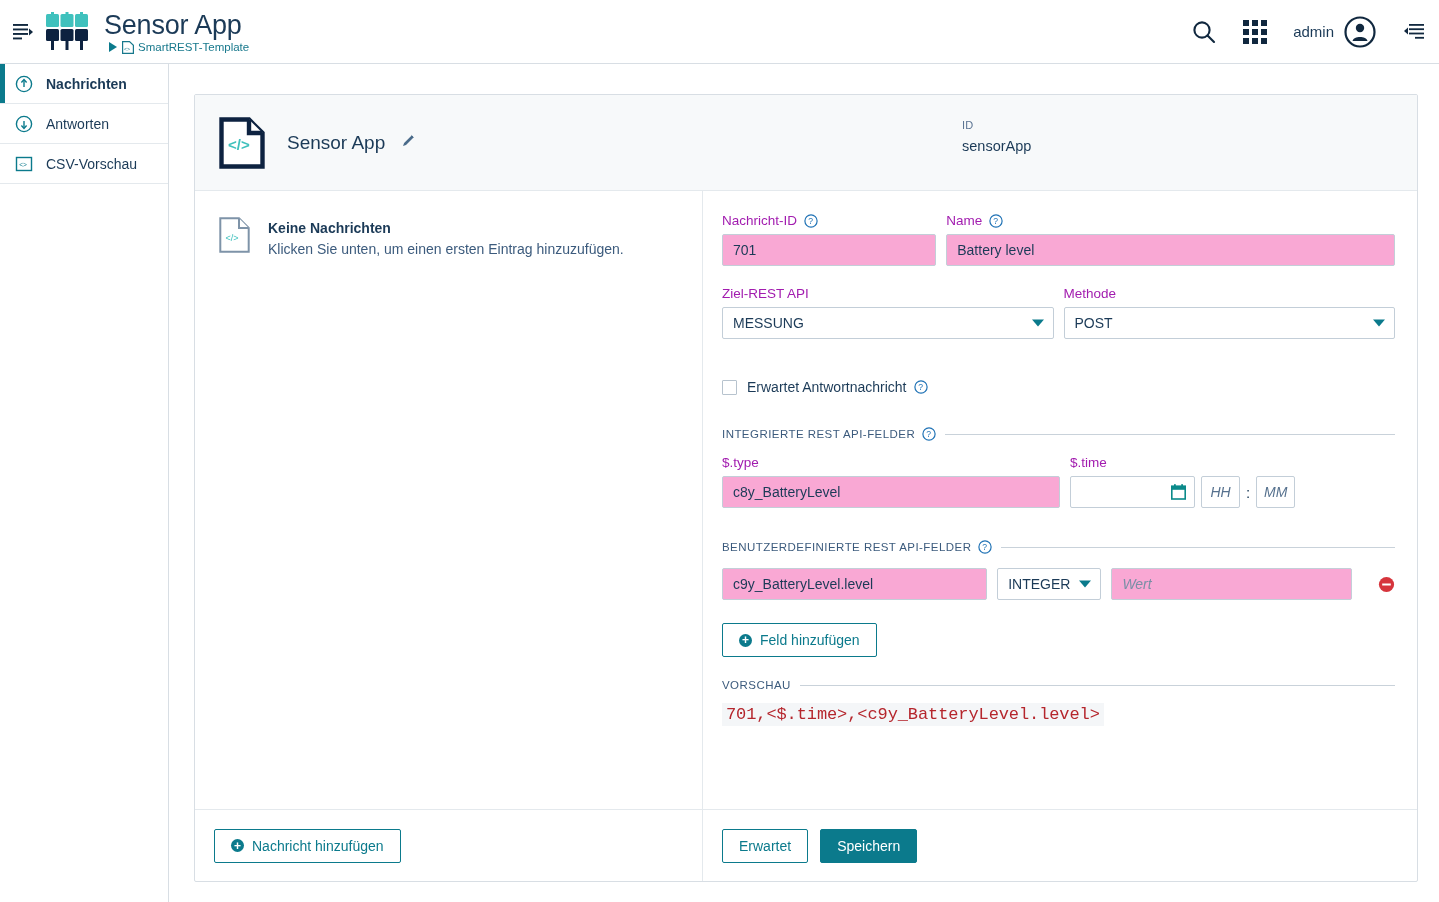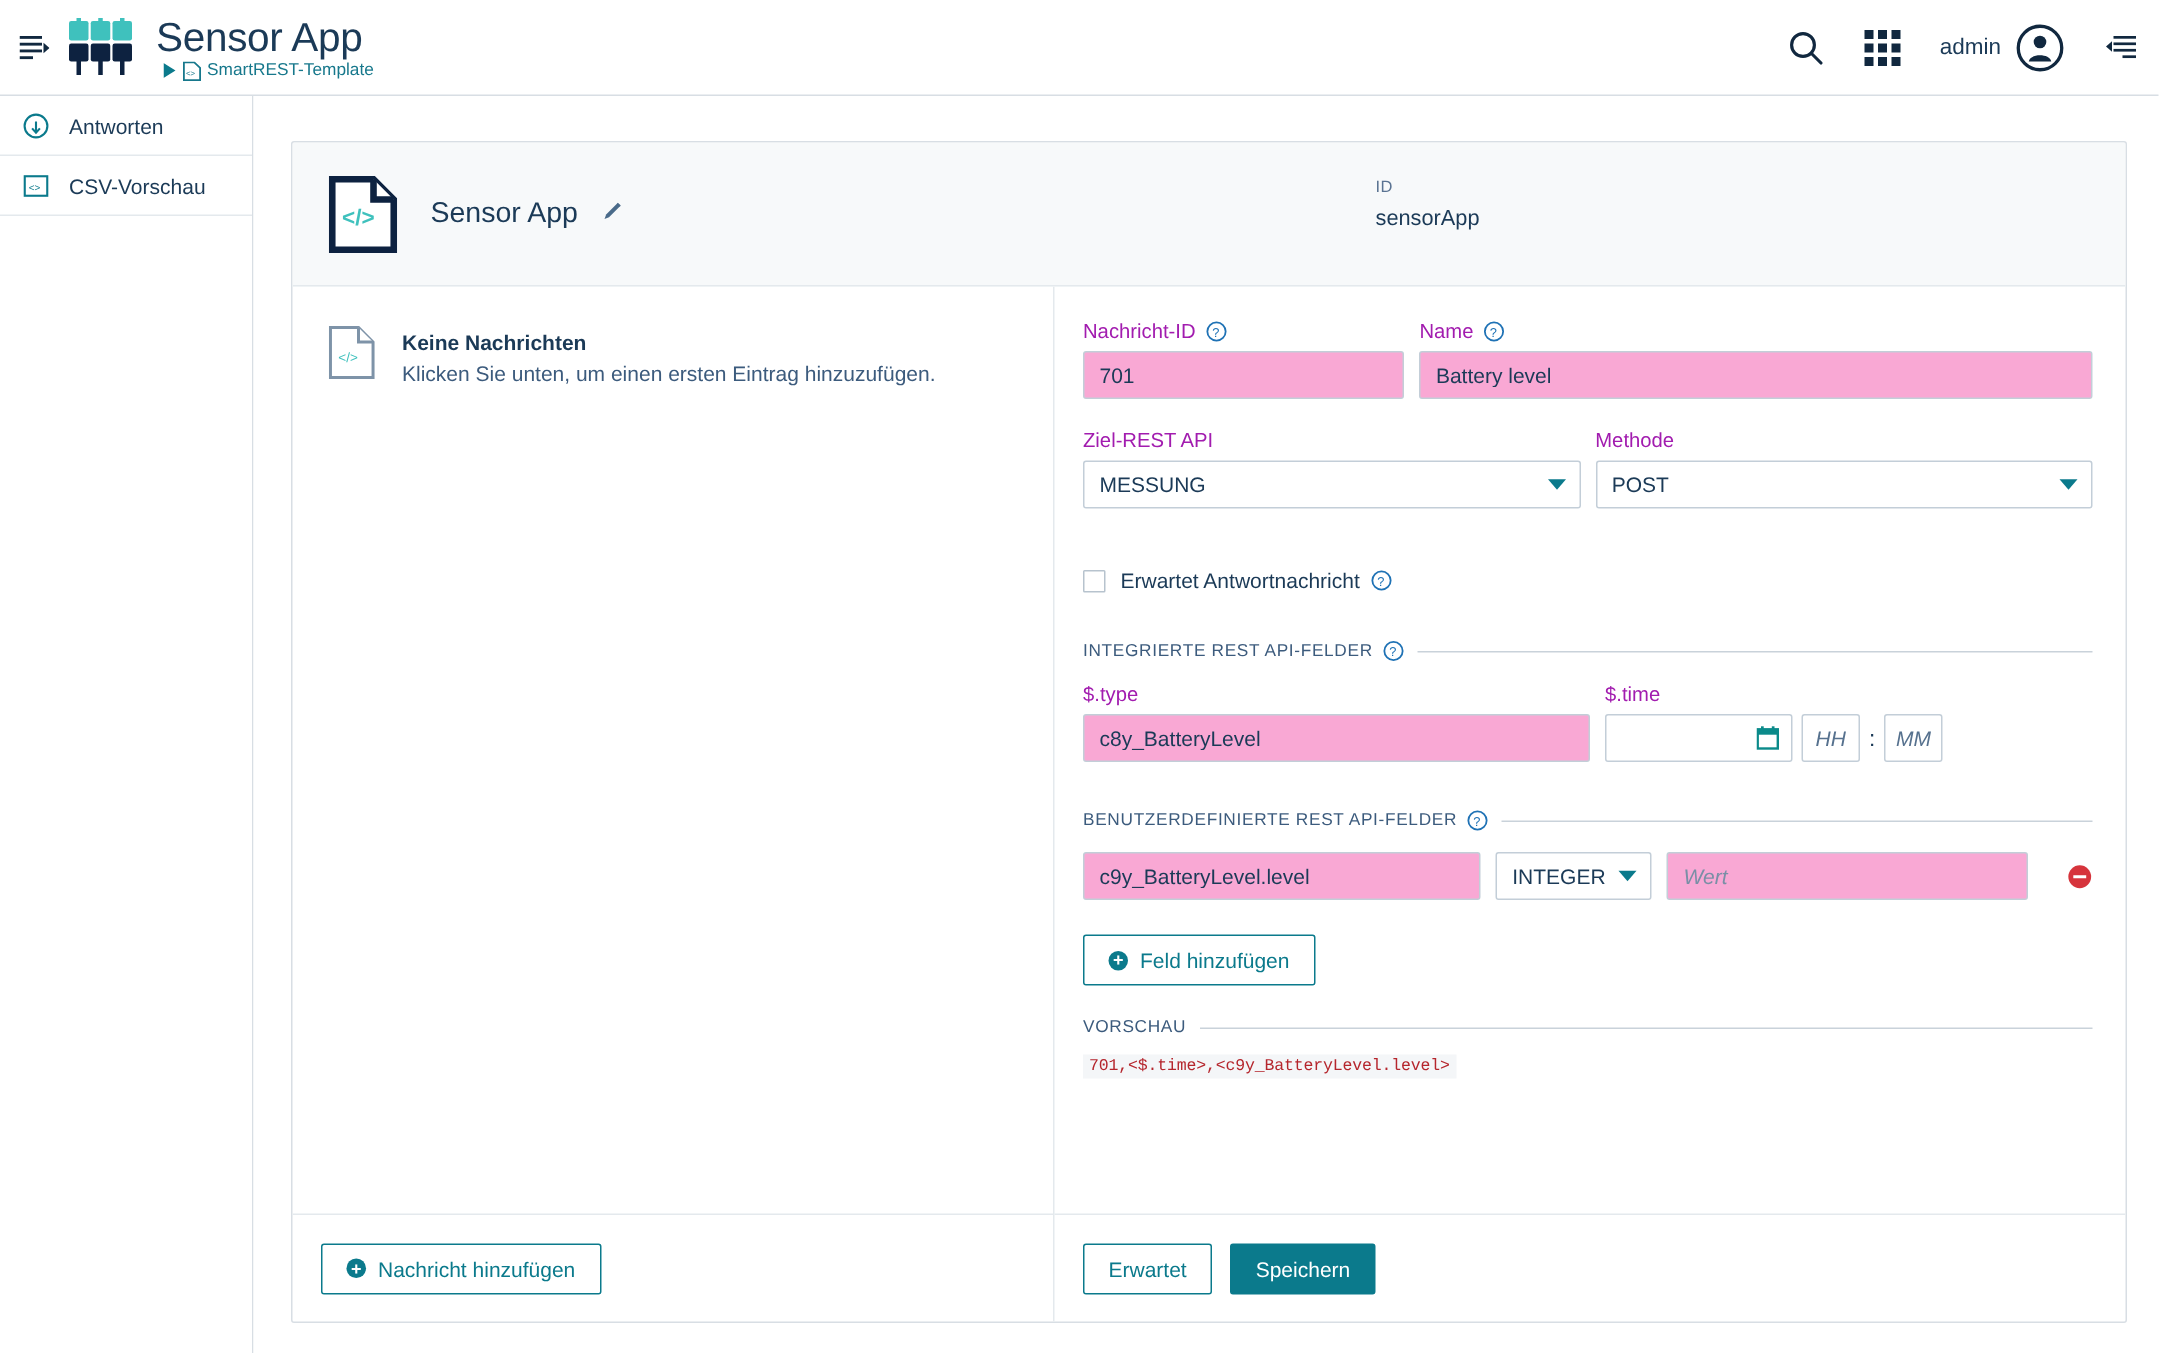--- a/index.html
+++ b/index.html
@@ -78,21 +78,21 @@
   }
   .card-header {
     height: 96px; background: #f7f9fa; border-bottom: 1px solid #e4e9ed;
     display: flex; align-items: center; padding: 0 24px; position: relative;
   }
   .card-header-title {
     font-size: 19px; color: #1b3a57; margin-left: 22px;
   }
   .pencil { margin-left: 16px; cursor: pointer; }
   .id-block {
-    position: absolute; left: 722px; top: 24px;
+    position: absolute; left: 767px; top: 24px;
   }
   .id-label { font-size: 11px; color: #5a7392; letter-spacing: .2px; }
   .id-value { font-size: 14.5px; color: #1b3a57; margin-top: 7px; }
 
   .card-body { flex: 1; display: flex; min-height: 0; }
 
   
   .msg-pane {
     width: 508px; border-right: 1px solid #e4e9ed; display: flex; flex-direction: column;
   }
@@ -178,21 +178,21 @@
   .btn-plain { border-color: #0b7a8c; color: #0b7a8c; }
   .btn-lg { height: 34px; padding: 0 16px; }
 
   .plus-c {
     width: 13px; height: 13px; border-radius: 50%; background: #0b7a8c; color: #fff;
     display: inline-flex; align-items: center; justify-content: center; font-size: 12px;
     line-height: 1; font-weight: bold;
   }
 
   .preview-code {
-    font-family: "Liberation Mono", monospace; font-size: 11px; color: #b5262d;
+    font-family: "Liberation Mono", monospace; font-size: 17px; color: #b5262d;
     background: #f4f6f8; display: inline-block; padding: 2px 4px; margin-top: 4px;
     letter-spacing: -0.1px;
   }
 
   .help { display: inline-flex; align-items: center; }
 </style>
 </head>
 <body>
 
 <div class="topbar">
@@ -273,20 +273,30 @@
         <rect x="6" y="10.6" width="15" height="1.8" fill="#11283f"></rect>
         <rect x="12" y="14.9" width="9" height="1.8" fill="#11283f"></rect>
         <path d="M5 5.5 L1 9 L5 12.5 Z" fill="#11283f"></path>
       </svg>
     </div>
   </div>
 </div>
 
 <div class="sidebar">
 
+  <div class="nav-item active">
+    <span class="nav-ico">
+      <svg width="18" height="18" viewBox="0 0 18 18">
+        <circle cx="9" cy="9" r="7.6" fill="none" stroke="#0b7a8c" stroke-width="1.4"></circle>
+        <line x1="9" y1="5" x2="9" y2="12" stroke="#0b7a8c" stroke-width="1.4"></line>
+        <path d="M6.4 7.4 L9 4.6 L11.6 7.4" fill="none" stroke="#0b7a8c" stroke-width="1.4"></path>
+      </svg>
+    </span>
+    <span>Nachrichten</span>
+  </div>
 
   <div class="nav-item">
     <span class="nav-ico">
       <svg width="18" height="18" viewBox="0 0 18 18">
         <circle cx="9" cy="9" r="7.6" fill="none" stroke="#0b7a8c" stroke-width="1.4"></circle>
         <line x1="9" y1="6" x2="9" y2="13" stroke="#0b7a8c" stroke-width="1.4"></line>
         <path d="M6.4 10.6 L9 13.4 L11.6 10.6" fill="none" stroke="#0b7a8c" stroke-width="1.4"></path>
       </svg>
     </span>
     <span>Antworten</span>

